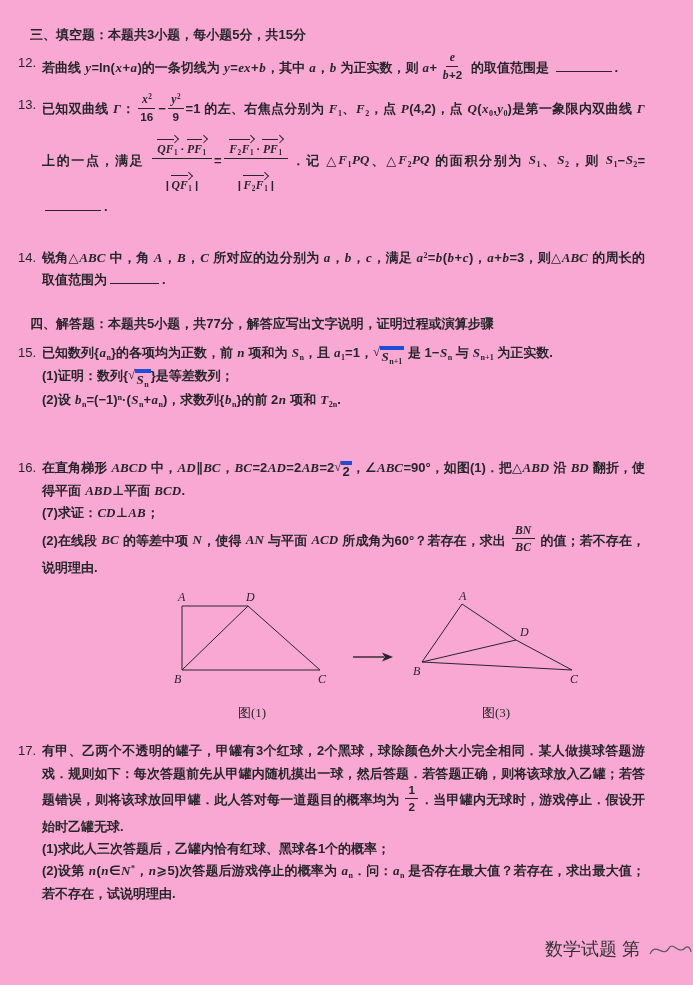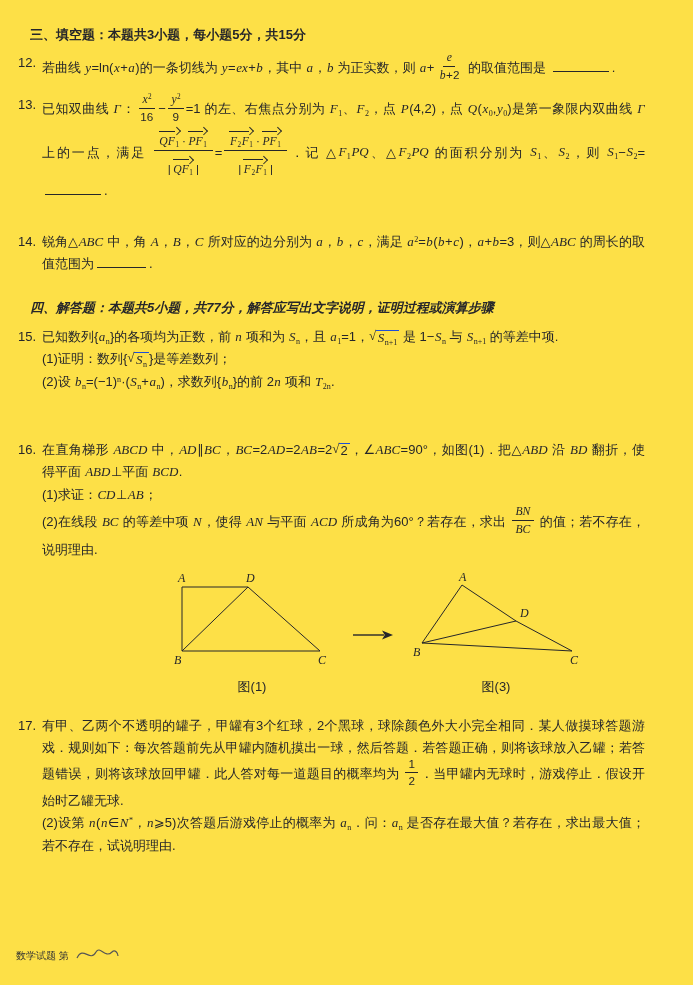--- a/index.html
+++ b/index.html
@@ -1,57 +1,57 @@
 <!DOCTYPE html>
 <html><head>
 <meta charset="utf-8">
 <style>
   html,body{margin:0;padding:0;background:#f6f6f3;}
   .page{
     width:693px;height:985px;box-sizing:border-box;position:relative;
-    background:#fde047;color:#26262a;
+    background:#f9a8d4;color:#26262a;
     font-family:"Liberation Sans","DejaVu Sans",sans-serif;
     font-size:13px;line-height:1.72;
     padding:24px 48px 0 18px;overflow:hidden;
   }
   .sec-heading{font-weight:bold;margin:0 0 6px 12px;}
-  .sec-heading.mt{margin-top:14px;font-style:italic;}
+  .sec-heading.mt{margin-top:14px;}
   .prob{position:relative;padding-left:24px;margin-bottom:9px;}
   .pnum{position:absolute;left:0;top:0;text-align:center;}
-  .ptext{text-align:justify;}
+  .ptext{text-align:justify;font-weight:bold;}
   .mb-lg{margin-bottom:22px;margin-top:28px;}
   .gap-xl{margin-bottom:46px;}
 
   
   .tm{font-family:"Liberation Serif","DejaVu Serif",serif;font-style:italic;padding:0 .5px;}
   .ts{font-family:"Liberation Serif","DejaVu Serif",serif;font-size:.62em;vertical-align:-0.32em;}
   .tp{font-family:"Liberation Serif","DejaVu Serif",serif;font-size:.62em;vertical-align:.55em;}
   .frac{display:inline-flex;flex-direction:column;align-items:center;vertical-align:middle;
         font-size:.9em;line-height:1.18;margin:0 2px;transform:translateY(-2px);}
   .fn{border-bottom:1px solid #26262a;padding:0 3px 1px;white-space:nowrap;}
   .fd{padding:1px 3px 0;white-space:nowrap;}
   .sqrt{display:inline-flex;align-items:flex-start;line-height:1.12;white-space:nowrap;}
   .rad{font-family:"Liberation Serif","DejaVu Serif",serif;transform:translateY(-1px);}
-  .rbody{border-top:1px solid #1d4ed8;padding:0 2px 0 1px;}
-  .vec{display:inline-block;position:relative;margin:9px 3px 0 2px;padding-top:1px;white-space:nowrap;}
+  .rbody{border-top:4px solid #1d4ed8;padding:0 2px 0 1px;}
+  .vec{display:inline-block;position:relative;margin:17px 3px 0 2px;padding-top:1px;white-space:nowrap;}
   .vec::before{content:"";position:absolute;top:-2px;left:0;right:4px;border-top:1px solid #26262a;}
   .vec::after{content:"";position:absolute;top:-4.4px;right:0;width:4.5px;height:4.5px;
               border-top:1px solid #26262a;border-right:1px solid #26262a;transform:rotate(45deg);}
   .blank{display:inline-block;border-bottom:1px solid #26262a;height:1.05em;vertical-align:baseline;margin:0 3px;}
 
   
   .figs{display:flex;align-items:center;gap:14px;margin:10px 0 16px 150px;width:fit-content;}
   .fig{margin:0;text-align:center;}
   .fig svg path,.fig svg line{stroke:#26262a;stroke-width:1;fill:none;}
   .fig svg text{font-family:"Liberation Serif","DejaVu Serif",serif;font-style:italic;font-size:12px;fill:#26262a;}
-  .fig figcaption{font-size:13px;margin-top:2px;color:#26262a;}
+  .fig figcaption{font-size:13px;margin-top:9px;color:#26262a;font-family:Liberation Serif, serif;}
   .fold-arrow line{stroke:#26262a;stroke-width:1.4;}
   .fold-arrow path{fill:#26262a;stroke:none;}
 
-  .footer{position:absolute;left:0;right:0;bottom:20px;text-align:left;font-size:10px;color:#333;margin-left:16px;}
+  .footer{position:absolute;left:0;right:0;bottom:20px;text-align:right;font-size:18px;color:#333;}
   .footer .scribble{vertical-align:-6px;margin-left:2px;}
   .footer .scribble path{stroke:#555;stroke-width:1.2;fill:none;}
 </style>
 </head>
 <body>
 
 <div class="page">
 
   <div class="sec-heading"><span class="tc">三、填空题：本题共3小题，每小题5分，共15分</span></div>
 
@@ -85,35 +85,35 @@
     <div class="ptext"><span class="tc">锐角△</span><span class="tm">ABC</span><span class="tc"> 中，角 </span><span class="tm">A</span><span class="tc">，</span><span class="tm">B</span><span class="tc">，</span><span class="tm">C</span><span class="tc"> 所对应的边分别为 </span><span class="tm">a</span><span class="tc">，</span><span class="tm">b</span><span class="tc">，</span><span class="tm">c</span><span class="tc">，满足 </span><span class="tm">a</span><span class="tp">2</span><span class="tc">=</span><span class="tm">b</span><span class="tc">(</span><span class="tm">b</span><span class="tc">+</span><span class="tm">c</span><span class="tc">)，</span><span class="tm">a</span><span class="tc">+</span><span class="tm">b</span><span class="tc">=3，则△</span><span class="tm">ABC</span><span class="tc"> 的周长的取值范围为</span><span class="blank" style="width: 49px;"></span><span class="tc">.</span></div>
   </div>
 
   <div class="sec-heading mt"><span class="tc">四、解答题：本题共5小题，共77分，解答应写出文字说明，证明过程或演算步骤</span></div>
 
   <div class="prob gap-xl">
     <span class="pnum">15.</span>
     <div class="ptext"><span class="tc">已知数列{</span><span class="tm">a</span><span class="ts">n</span><span class="tc">}的各项均为正数，前 </span><span class="tm">n</span><span class="tc"> 项和为 </span><span class="tm">S</span><span class="ts">n</span><span class="tc">，且 </span><span class="tm">a</span><span class="ts">1</span><span class="tc">=1，</span><span class="sqrt">
           <span class="rad">√</span>
           <span class="rbody"><span class="tm">S</span><span class="ts">n+1</span></span>
-        </span><span class="tc"> 是 1−</span><span class="tm">S</span><span class="ts">n</span><span class="tc"> 与 </span><span class="tm">S</span><span class="ts">n+1</span><span class="tc"> 的等差中项.</span></div>
+        </span><span class="tc"> 是 1−</span><span class="tm">S</span><span class="ts">n</span><span class="tc"> 与 </span><span class="tm">S</span><span class="ts">n+1</span><span class="tc"> 为正实数.</span></div>
     <div class="ptext"><span class="tc">(1)证明：数列{</span><span class="sqrt">
           <span class="rad">√</span>
           <span class="rbody"><span class="tm">S</span><span class="ts">n</span></span>
         </span><span class="tc">}是等差数列；</span></div>
     <div class="ptext"><span class="tc">(2)设 </span><span class="tm">b</span><span class="ts">n</span><span class="tc">=(−1)</span><span class="tp">n</span><span class="tc">·(</span><span class="tm">S</span><span class="ts">n</span><span class="tc">+</span><span class="tm">a</span><span class="ts">n</span><span class="tc">)，求数列{</span><span class="tm">b</span><span class="ts">n</span><span class="tc">}的前 2</span><span class="tm">n</span><span class="tc"> 项和 </span><span class="tm">T</span><span class="ts">2n</span><span class="tc">.</span></div>
   </div>
 
   <div class="prob">
     <span class="pnum">16.</span>
     <div class="ptext"><span class="tc">在直角梯形 </span><span class="tm">ABCD</span><span class="tc"> 中，</span><span class="tm">AD</span><span class="tc">∥</span><span class="tm">BC</span><span class="tc">，</span><span class="tm">BC</span><span class="tc">=2</span><span class="tm">AD</span><span class="tc">=2</span><span class="tm">AB</span><span class="tc">=2</span><span class="sqrt">
           <span class="rad">√</span>
           <span class="rbody"><span class="tc">2</span></span>
         </span><span class="tc">，∠</span><span class="tm">ABC</span><span class="tc">=90°，如图(1)．把△</span><span class="tm">ABD</span><span class="tc"> 沿 </span><span class="tm">BD</span><span class="tc"> 翻折，使得平面 </span><span class="tm">ABD</span><span class="tc">⊥平面 </span><span class="tm">BCD</span><span class="tc">.</span></div>
-    <div class="ptext"><span class="tc">(1)求证：</span><span class="tm">CD</span><span class="tc">⊥</span><span class="tm">AB</span><span class="tc">；</span></div>
+    <div class="ptext"><span class="tc">(7)求证：</span><span class="tm">CD</span><span class="tc">⊥</span><span class="tm">AB</span><span class="tc">；</span></div>
     <div class="ptext"><span class="tc">(2)在线段 </span><span class="tm">BC</span><span class="tc"> 的等差中项 </span><span class="tm">N</span><span class="tc">，使得 </span><span class="tm">AN</span><span class="tc"> 与平面 </span><span class="tm">ACD</span><span class="tc"> 所成角为60°？若存在，求出 </span><span class="frac">
           <span class="fn"><span class="tm">BN</span></span>
           <span class="fd"><span class="tm">BC</span></span>
         </span><span class="tc"> 的值；若不存在，说明理由.</span></div>
   </div>
 
   <div class="figs">
     <figure class="fig">
       <svg width="168" height="96" viewBox="0 0 168 96">
         <path d="M14,16 L80,16 L152,80 L14,80 Z"></path>
@@ -144,20 +144,21 @@
       <figcaption>图(3)</figcaption>
     </figure>
   </div>
 
   <div class="prob">
     <span class="pnum">17.</span>
     <div class="ptext"><span class="tc">有甲、乙两个不透明的罐子，甲罐有3个红球，2个黑球，球除颜色外大小完全相同．某人做摸球答题游戏．规则如下：每次答题前先从甲罐内随机摸出一球，然后答题．若答题正确，则将该球放入乙罐；若答题错误，则将该球放回甲罐．此人答对每一道题目的概率均为 </span><span class="frac">
           <span class="fn"><span class="tc">1</span></span>
           <span class="fd"><span class="tc">2</span></span>
         </span><span class="tc">．当甲罐内无球时，游戏停止．假设开始时乙罐无球.</span></div>
+    <div class="ptext"><span class="tc">(1)求此人三次答题后，乙罐内恰有红球、黑球各1个的概率；</span></div>
     <div class="ptext"><span class="tc">(2)设第 </span><span class="tm">n</span><span class="tc">(</span><span class="tm">n</span><span class="tc">∈</span><span class="tm">N</span><span class="tp">*</span><span class="tc">，</span><span class="tm">n</span><span class="tc">⩾5)次答题后游戏停止的概率为 </span><span class="tm">a</span><span class="ts">n</span><span class="tc">．问：</span><span class="tm">a</span><span class="ts">n</span><span class="tc"> 是否存在最大值？若存在，求出最大值；若不存在，试说明理由.</span></div>
   </div>
 
   <div class="footer">
     <span>数学试题</span>
     <span>第</span>
     <svg class="scribble" width="46" height="22" viewBox="0 0 46 22">
       <path d="M3,15 C9,2 16,20 22,9 C26,2 31,16 38,9 C41,6 44,10 44,13"></path>
     </svg>
   </div>

